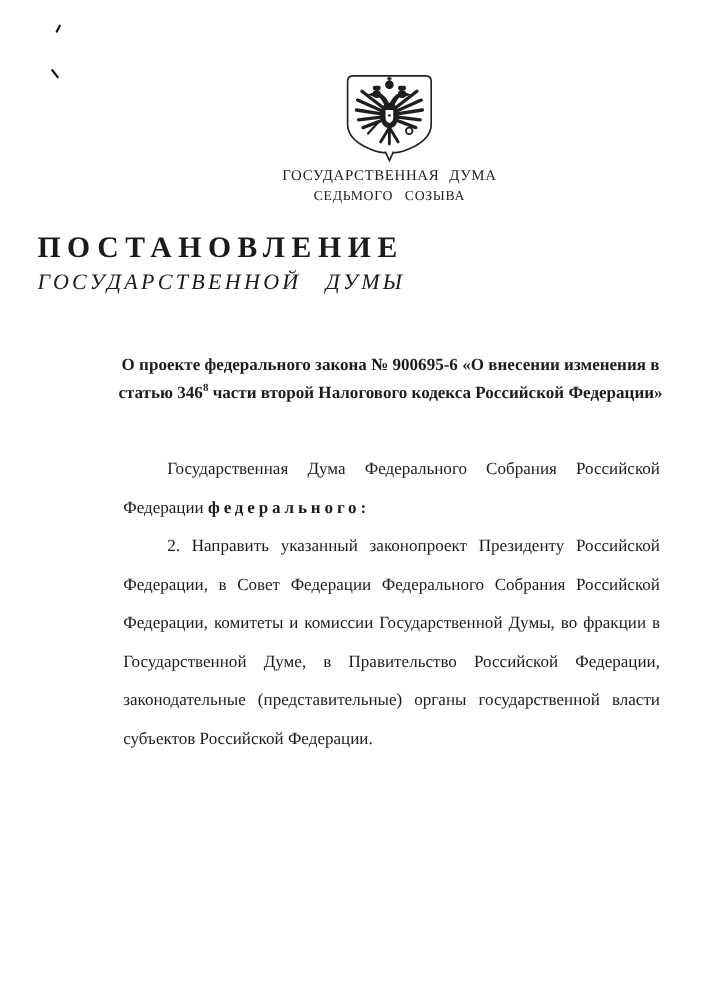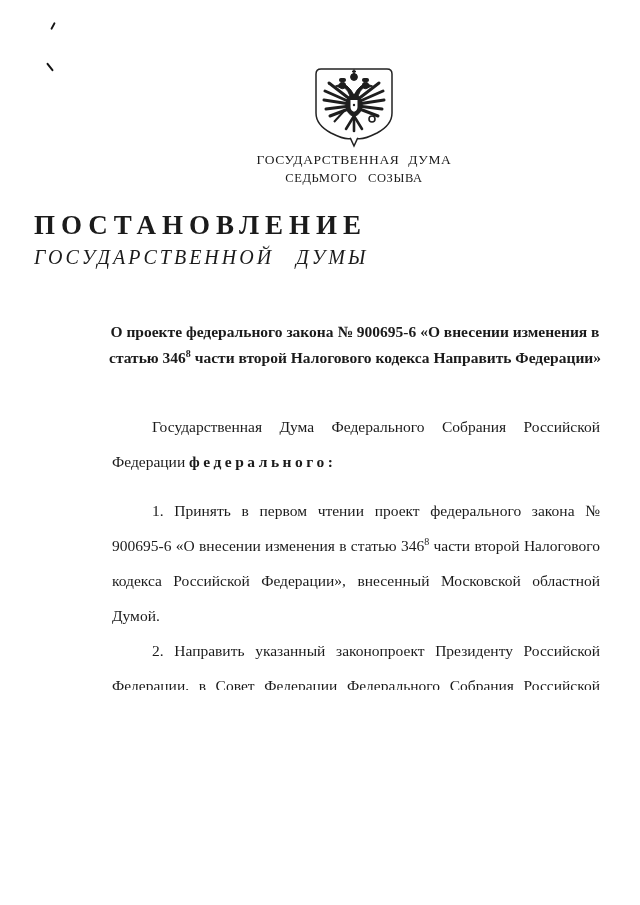--- a/index.html
+++ b/index.html
@@ -106,26 +106,23 @@
     <div class="lh-1">ГОСУДАРСТВЕННАЯ ДУМА</div>
     <div class="lh-3">СЕДЬМОГО СОЗЫВА</div>
   </div>
 
   <div class="doc-title">
     <div class="doc-title-main">ПОСТАНОВЛЕНИЕ</div>
     <div class="doc-title-sub">ГОСУДАРСТВЕННОЙ ДУМЫ</div>
   </div>
 
   <div class="subject">
-    <span>О проекте федерального закона № 900695-6 «О внесении изменения в статью 346</span><sup class="art">8</sup><span> части второй Налогового кодекса Направить Федерации»</span>
+    <span>О проекте федерального закона № 900695-6 «О внесении изменения в статью 346</span><sup class="art">8</sup><span> части второй Налогового кодекса Российской Федерации»</span>
   </div>
 
   <div class="body-text">
     <p class="para para-intro">
       <span>Государственная Дума Федерального Собрания Российской Федерации </span><span class="verb">федерального:</span>
-    </p>
-    <p class="para para-item1">
-      <span>1. Принять в первом чтении проект федерального закона № 900695-6 «О внесении изменения в статью 346</span><sup class="art">8</sup><span> части второй Налогового кодекса Российской Федерации», внесенный Московской областной Думой.</span>
     </p>
     <p class="para">2. Направить указанный законопроект Президенту Российской Федерации, в Совет Федерации Федерального Собрания Российской Федерации, комитеты и комиссии Государственной Думы, во фракции в Государственной Думе, в Правительство Российской Федерации, законодательные (представительные) органы государственной власти субъектов Российской Федерации.</p>
   </div>
 
 </div>
 
 </body></html>

